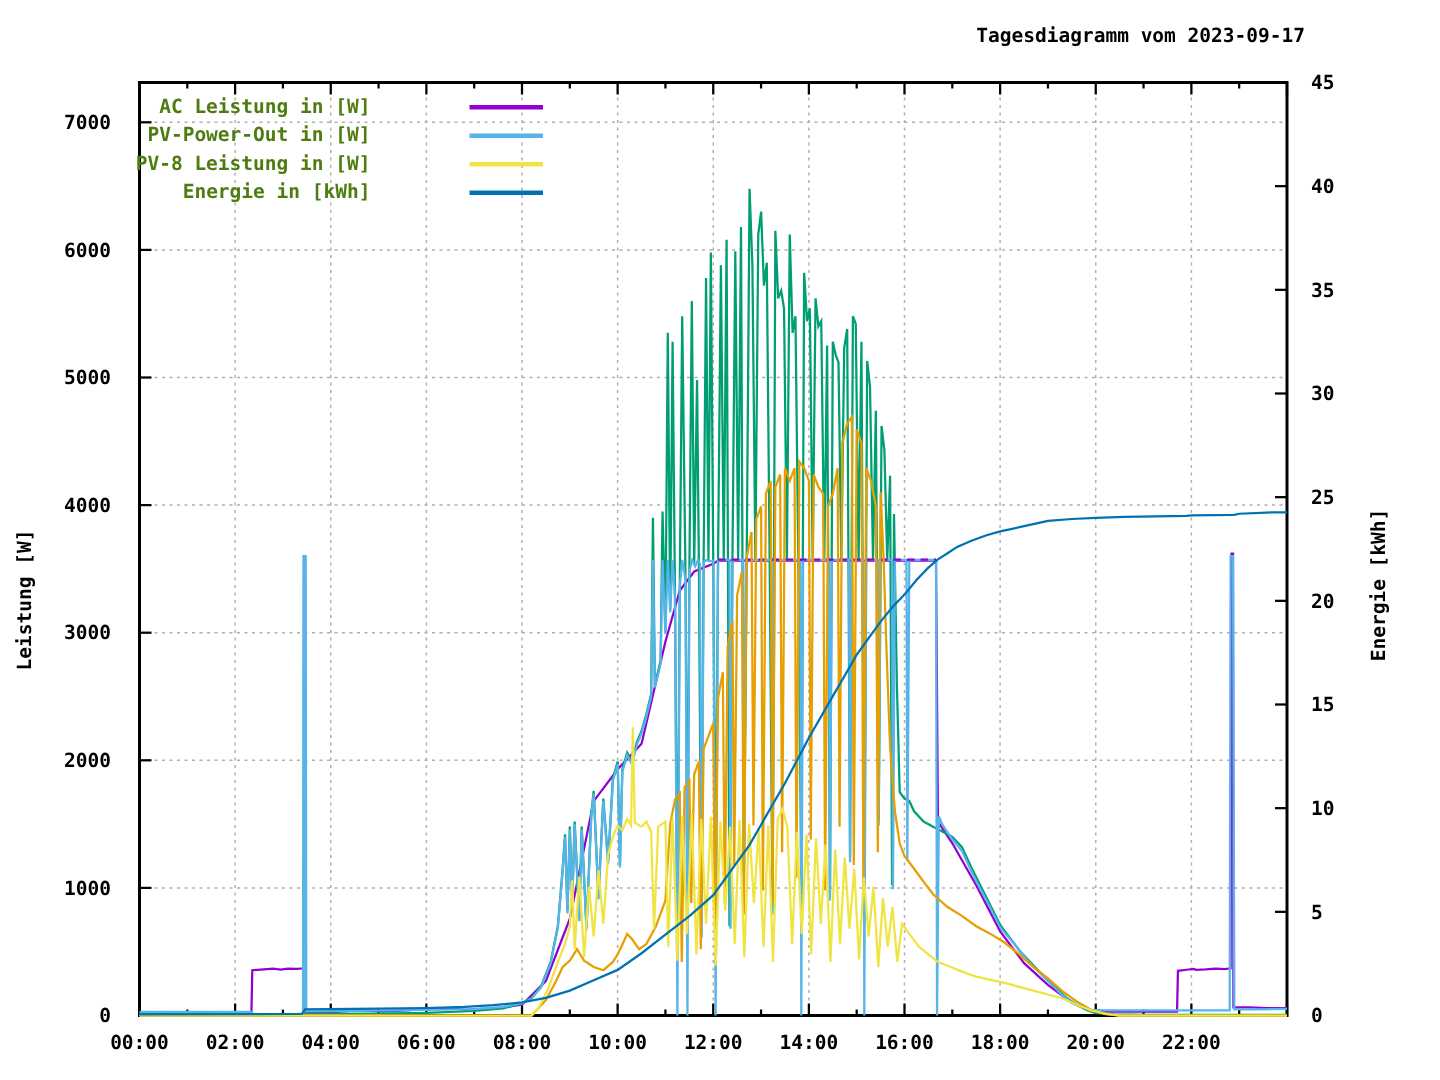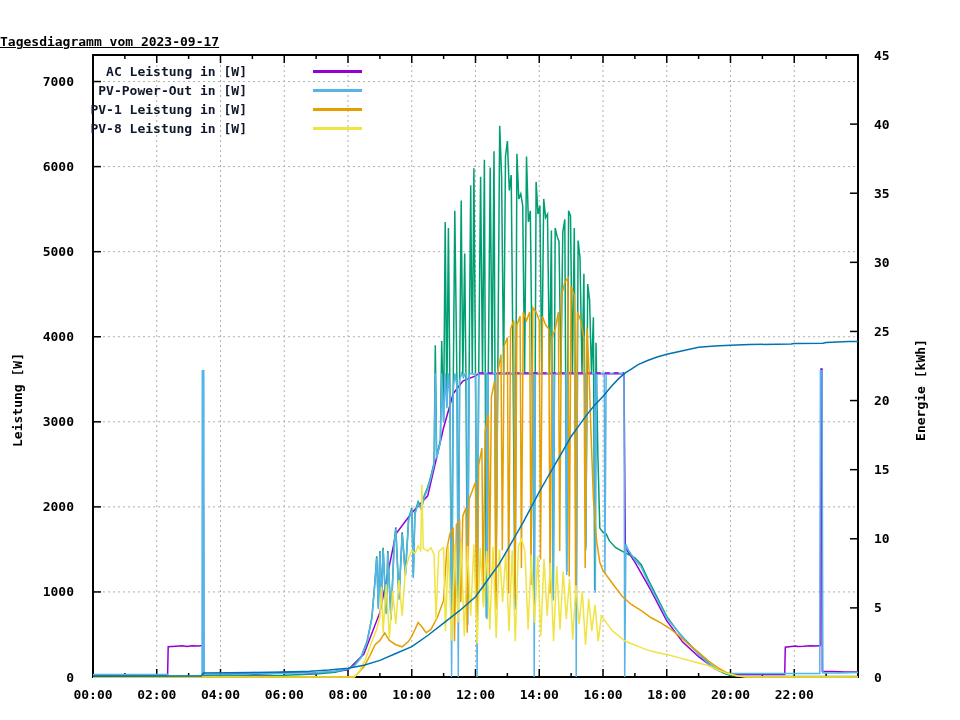--- a/index.html
+++ b/index.html
@@ -1,26 +1,26 @@
 <!DOCTYPE html>
 <html><head>
 <meta charset="utf-8">
 <style>
   html,body{margin:0;padding:0;background:#fff;}
   .chart{position:relative;width:960px;height:720px;background:#ffffff;
          font-family:"DejaVu Sans Mono",monospace;overflow:hidden;}
   .chart svg{position:absolute;left:0;top:0;}
-  .title{position:absolute;top:34px;left:0;width:870px;text-align:left;
-         font-weight:bold;font-size:13px;color:#000;text-decoration:underline;}
+  .title{position:absolute;top:17px;left:0;width:870px;text-align:right;
+         font-weight:bold;font-size:13px;color:#000;}
   .ylab{position:absolute;font-weight:bold;font-size:13px;color:#000;white-space:nowrap;}
   #ylab-left{left:17px;top:400px;transform:translate(-50%,-50%) rotate(-90deg);}
   #ylab-right{left:920px;top:390px;transform:translate(-50%,-50%) rotate(-90deg);}
   #legend{position:absolute;top:62px;left:0;width:362px;}
   .lrow{display:flex;justify-content:flex-end;align-items:center;height:19px;}
-  .llabel{font-weight:bold;font-size:13px;color:#0f172a;white-space:pre;}
+  .llabel{font-weight:bold;font-size:13px;color:#4d7c0f;white-space:pre;}
   .lswatch{flex:0 0 49px;width:49px;height:3px;margin-left:66px;}
   .tick-label{font-family:"DejaVu Sans Mono",monospace;font-weight:bold;font-size:13px;fill:#000;}
 </style>
 </head>
 <body>
 
 <div class="chart">
   <svg id="plot-svg" width="960" height="720">
       <line x1="156.75" y1="55" x2="156.75" y2="677" stroke="#b0b0b0" stroke-width="1" stroke-dasharray="2 3"></line>
       <line x1="220.5" y1="55" x2="220.5" y2="677" stroke="#b0b0b0" stroke-width="1" stroke-dasharray="2 3"></line>
@@ -153,21 +153,21 @@
   <div id="legend">
       <div class="lrow">
         <span class="llabel">AC Leistung in [W]</span>
         <span class="lswatch" style="background: rgb(148, 0, 211);"></span>
       </div>
       <div class="lrow">
         <span class="llabel">PV-Power-Out in [W]</span>
         <span class="lswatch" style="background: rgb(86, 180, 233);"></span>
       </div>
       <div class="lrow">
-        <span class="llabel">PV-1 Leistung in [W]</span>
-        <span class="lswatch" style="background: rgb(230, 159, 0);"></span>
+        <span class="llabel">PV-8 Leistung in [W]</span>
+        <span class="lswatch" style="background: rgb(240, 228, 66);"></span>
       </div>
       <div class="lrow">
-        <span class="llabel">PV-8 Leistung in [W]</span>
-        <span class="lswatch" style="background: rgb(240, 228, 66);"></span>
+        <span class="llabel">Energie in [kWh]</span>
+        <span class="lswatch" style="background: rgb(0, 114, 178);"></span>
       </div>
     </div>
 </div>
 
 </body></html>

